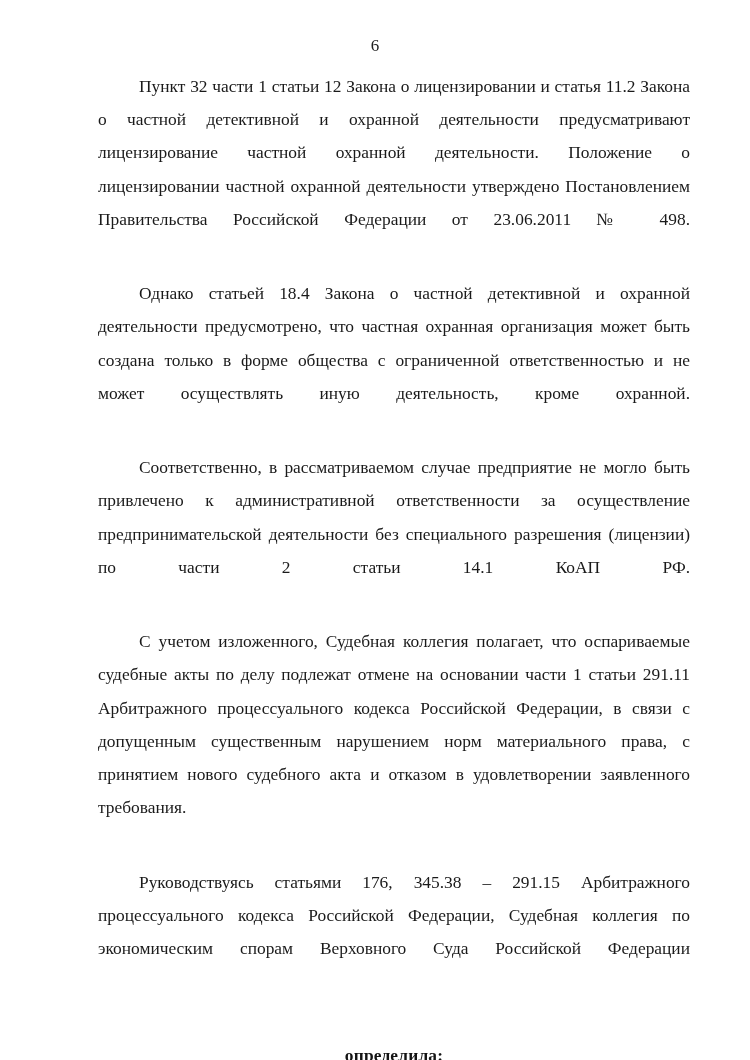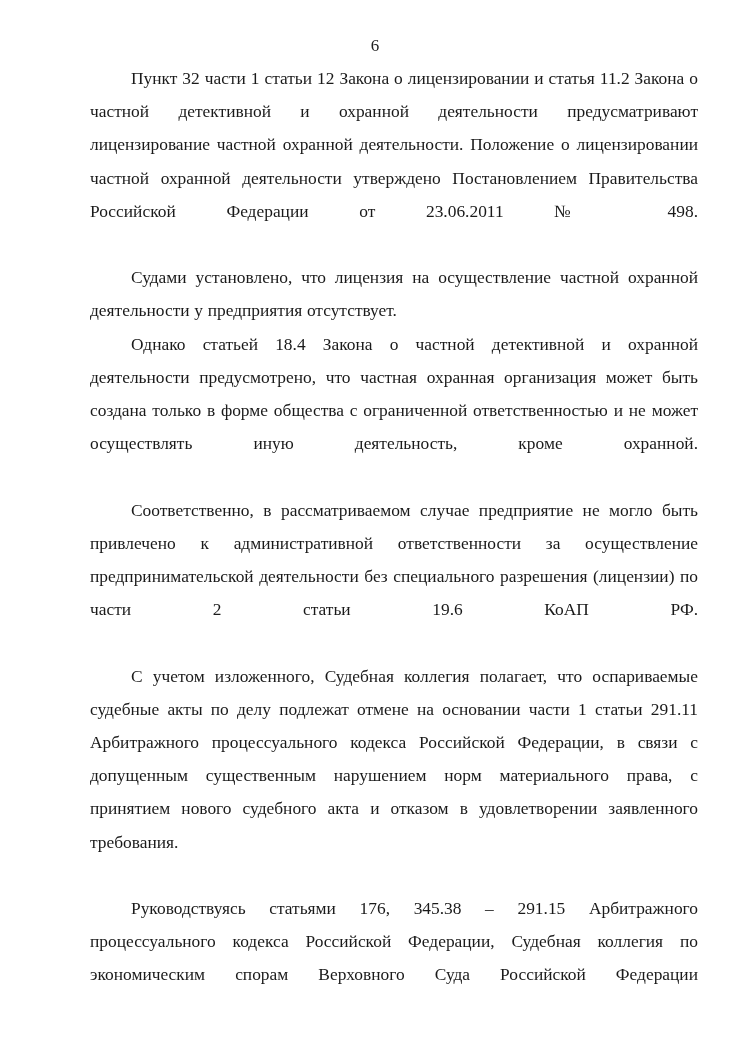--- a/index.html
+++ b/index.html
@@ -36,21 +36,21 @@
   }
 
   .body-text {
     position: absolute;
     top: 62px;
     left: 90px;
     width: 608px;
   }
 
   p.para {
-    margin: 0;
+    margin: 8px;
     font-size: 17.4px;
     line-height: 33.2px;
     text-align: justify;
     text-indent: 41px;
     color: #1a1a1a;
     hyphens: none;
     word-spacing: 0.02em;
   }
 
   
@@ -84,25 +84,24 @@
 <body>
 
 <div class="page">
 
   <div class="page-number">6</div>
 
   <div class="body-text">
 
     <p class="para">Пункт 32 части 1 статьи 12 Закона о лицензировании и статья 11.2 Закона о частной детективной и охранной деятельности предусматривают лицензирование частной охранной деятельности. Положение о лицензировании частной охранной деятельности утверждено Постановлением Правительства Российской Федерации от 23.06.2011 № 498.</p>
 
-    <p class="para short">Судами установлено, что лицензия на осуществление частной охранной деятельности у предприятия отсутствует.</p>
 
     <p class="para">Однако статьей 18.4 Закона о частной детективной и охранной деятельности предусмотрено, что частная охранная организация может быть создана только в форме общества с ограниченной ответственностью и не может осуществлять иную деятельность, кроме охранной.</p>
 
-    <p class="para">Соответственно, в рассматриваемом случае предприятие не могло быть привлечено к административной ответственности за осуществление предпринимательской деятельности без специального разрешения (лицензии) по части 2 статьи 19.6 КоАП РФ.</p>
+    <p class="para">Соответственно, в рассматриваемом случае предприятие не могло быть привлечено к административной ответственности за осуществление предпринимательской деятельности без специального разрешения (лицензии) по части 2 статьи 14.1 КоАП РФ.</p>
 
     <p class="para">С учетом изложенного, Судебная коллегия полагает, что оспариваемые судебные акты по делу подлежат отмене на основании части 1 статьи 291.11 Арбитражного процессуального кодекса Российской Федерации, в связи с допущенным существенным нарушением норм материального права, с принятием нового судебного акта и отказом в удовлетворении заявленного требования.</p>
 
     <p class="para">Руководствуясь статьями 176, 345.38 – 291.15 Арбитражного процессуального кодекса Российской Федерации, Судебная коллегия по экономическим спорам Верховного Суда Российской Федерации</p>
 
     <div class="spacer-lg"></div>
 
     <p class="ruling-word">определила:</p>
 
   </div>

